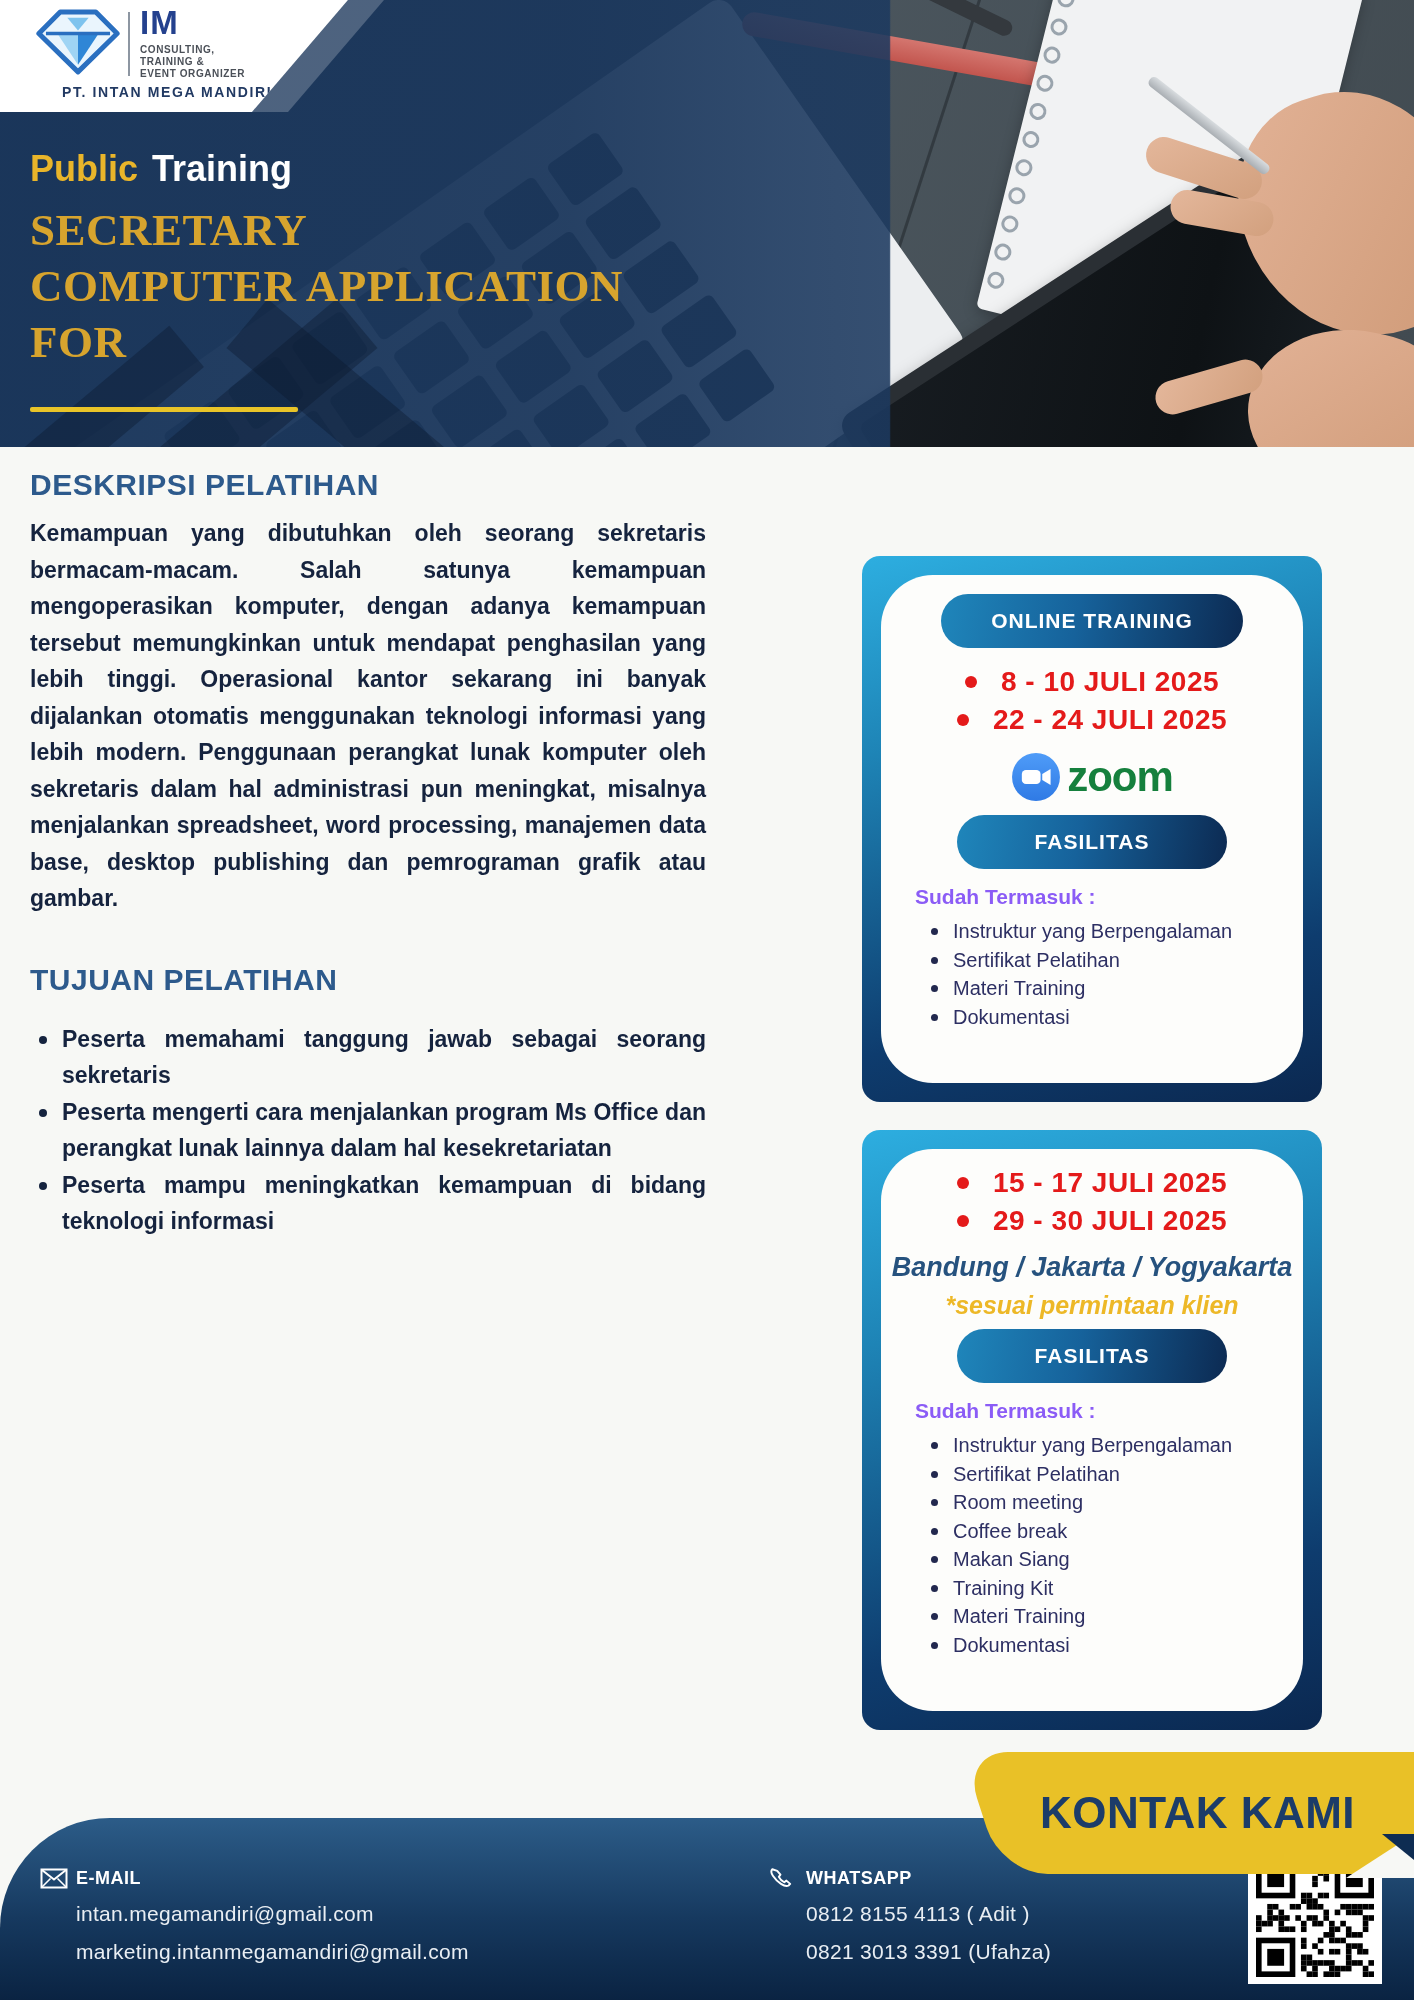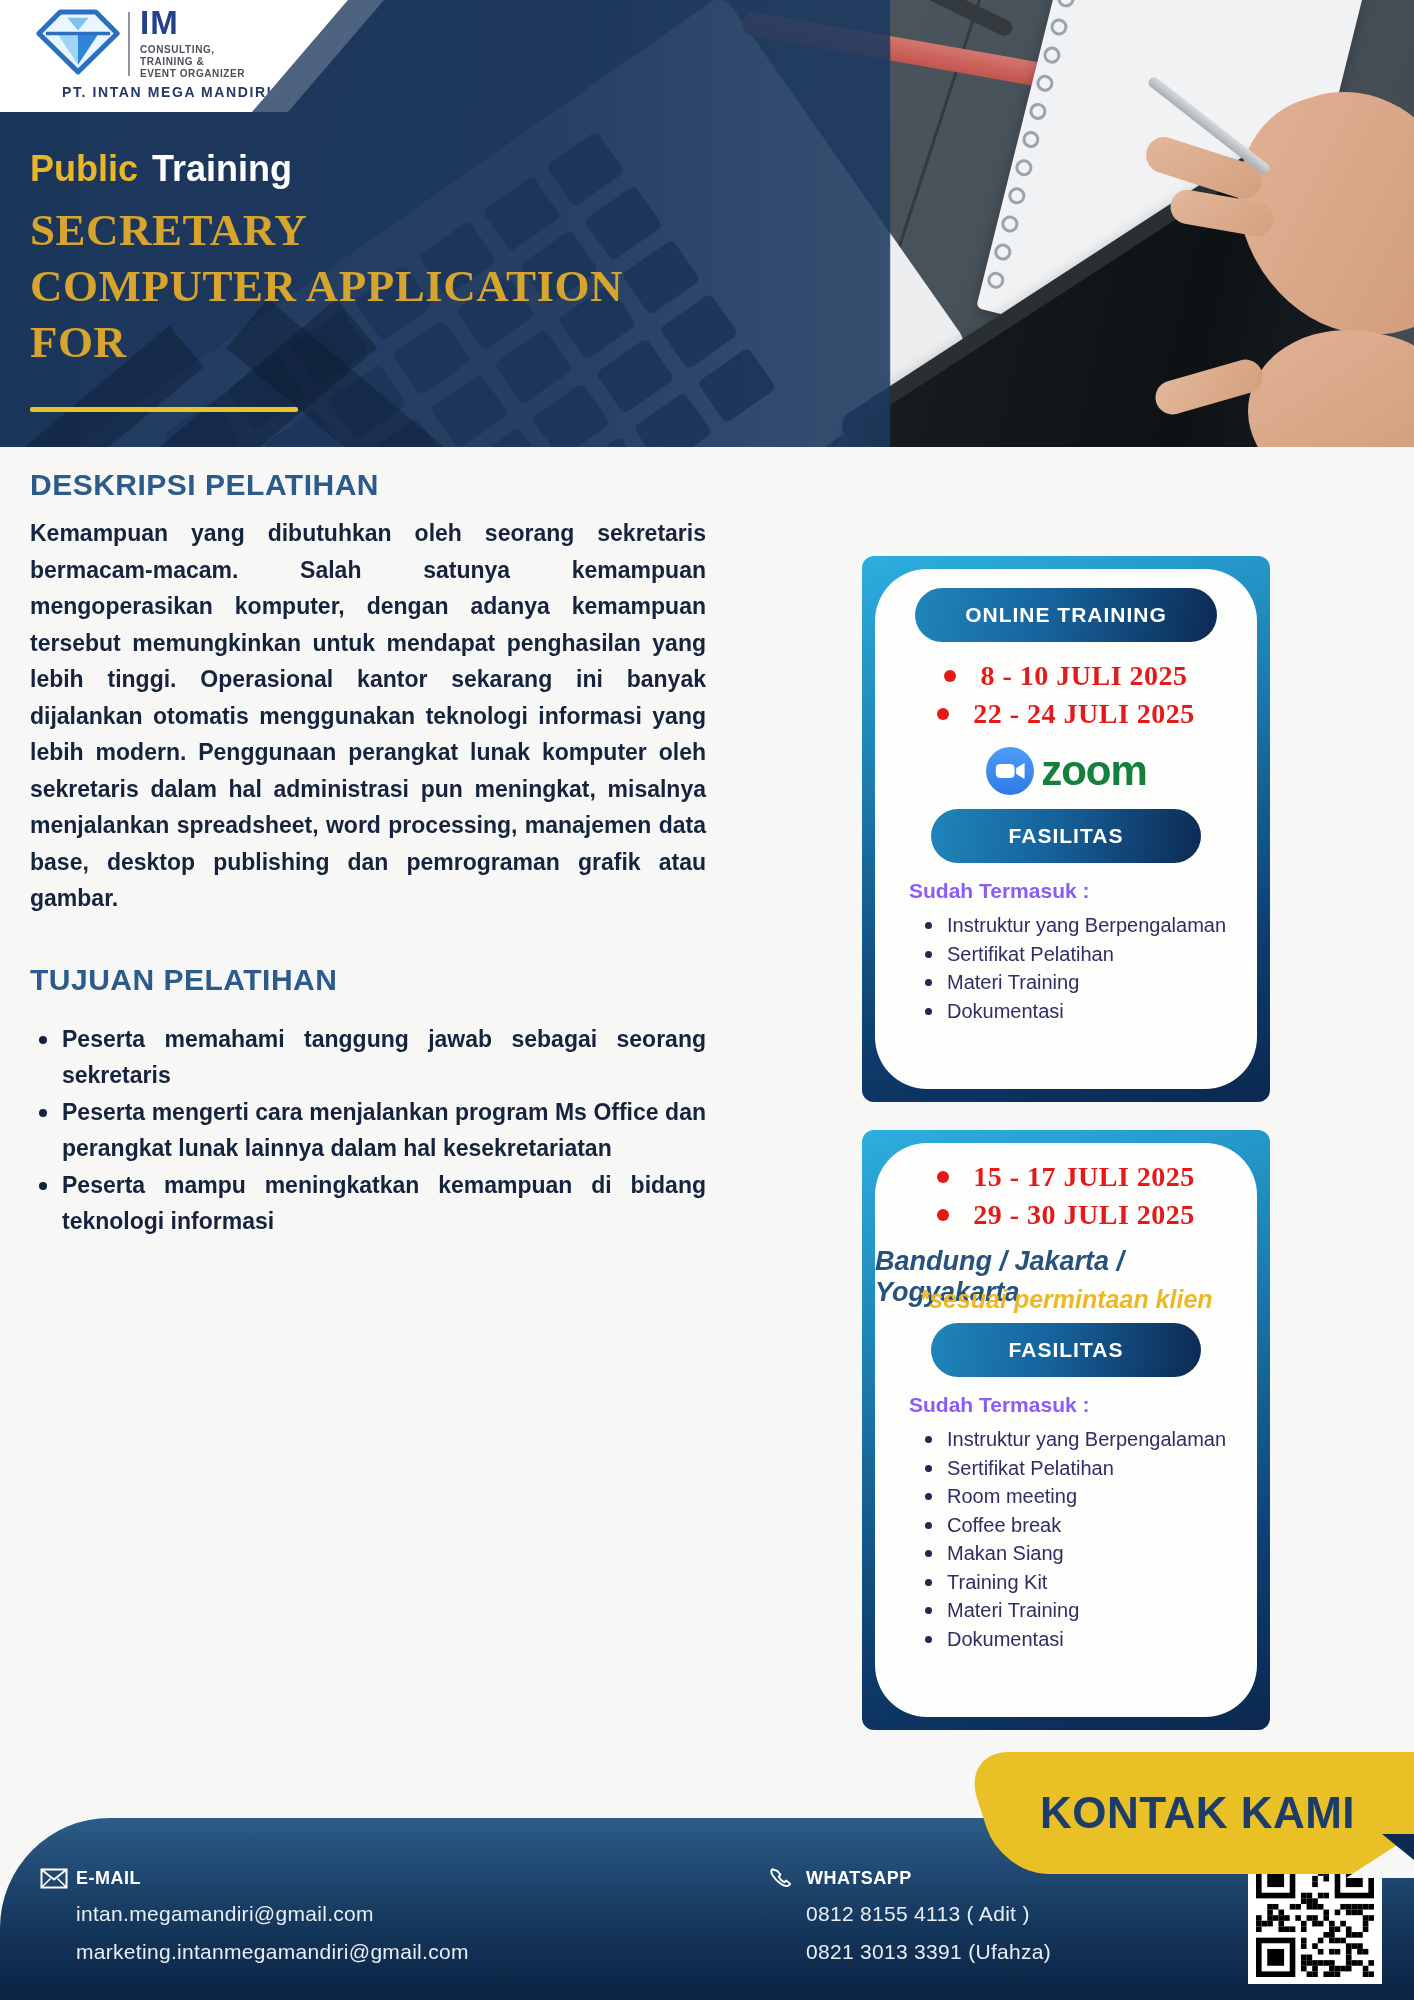--- a/index.html
+++ b/index.html
@@ -65,31 +65,31 @@
   
   .left-col{position:absolute;left:30px;top:468px;width:676px;color:#15233e;}
   .section-h{font-size:30px;font-weight:700;color:#2d5a8c;letter-spacing:.5px;margin:0;}
   .body-text{margin:13px 0 0 0;font-size:23px;font-weight:700;line-height:36.5px;text-align:justify;color:#15233e;}
   .goals-h{margin-top:46px;}
   .goals{list-style:none;margin:24px 0 0 0;padding:0;}
   .goals li{position:relative;padding-left:32px;font-size:23px;font-weight:700;line-height:36.5px;text-align:justify;color:#15233e;}
   .goals li::before{content:"";position:absolute;left:9px;top:15px;width:8px;height:8px;border-radius:50%;background:#15233e;}
 
   
-  .card{position:absolute;left:862px;width:408px;box-sizing:border-box;padding:13px;border-radius:12px;
+  .card{position:absolute;left:862px;width:460px;box-sizing:border-box;padding:19px;border-radius:18px;
       background:linear-gradient(165deg,#2daee0 0%,#1e84b6 30%,#0e3c6e 75%,#0b2850 100%);z-index:2;}
   .card-inner{background:#fdfdfb;border-radius:52px;height:100%;box-sizing:border-box;
       display:flex;flex-direction:column;align-items:center;overflow:hidden;}
   .pill{display:flex;align-items:center;justify-content:center;height:54px;border-radius:32px;
       background:linear-gradient(100deg,#1f86bb 0%,#16629b 45%,#0c2a52 100%);
       color:#ffffff;font-size:21px;font-weight:700;letter-spacing:1px;}
   .pill-badge{width:302px;margin-top:19px;}
   .pill-fas{width:270px;}
   .dates{margin-top:15px;}
-  .date-row{display:flex;align-items:center;justify-content:center;gap:24px;height:38px;font-family:Liberation Serif, serif;}
+  .date-row{display:flex;align-items:center;justify-content:center;gap:24px;height:38px;}
   .dot-red{width:12px;height:12px;border-radius:50%;background:#e41a1a;}
   .date-text{font-size:28px;font-weight:700;color:#e41a1a;letter-spacing:.5px;}
   .zoom-row{display:flex;align-items:center;gap:6px;margin-top:12px;height:52px;}
   .zoom-word{font-size:42px;font-weight:700;color:#15803d;letter-spacing:-1px;}
   .fas-online{margin-top:12px;}
   .included-h{align-self:flex-start;margin:16px 0 0 34px;font-size:21px;font-weight:700;color:#8b5cf6;}
   .included{list-style:none;align-self:flex-start;margin:8px 0 0 0;padding:0 0 0 46px;}
   .included li{position:relative;padding-left:26px;font-size:20px;line-height:28.5px;color:#2d2f63;}
   .included li::before{content:"";position:absolute;left:4px;top:11px;width:7px;height:7px;border-radius:50%;background:#22284e;}
   .locations{margin-top:12px;font-size:27px;font-weight:700;font-style:italic;color:#26527e;height:34px;}

